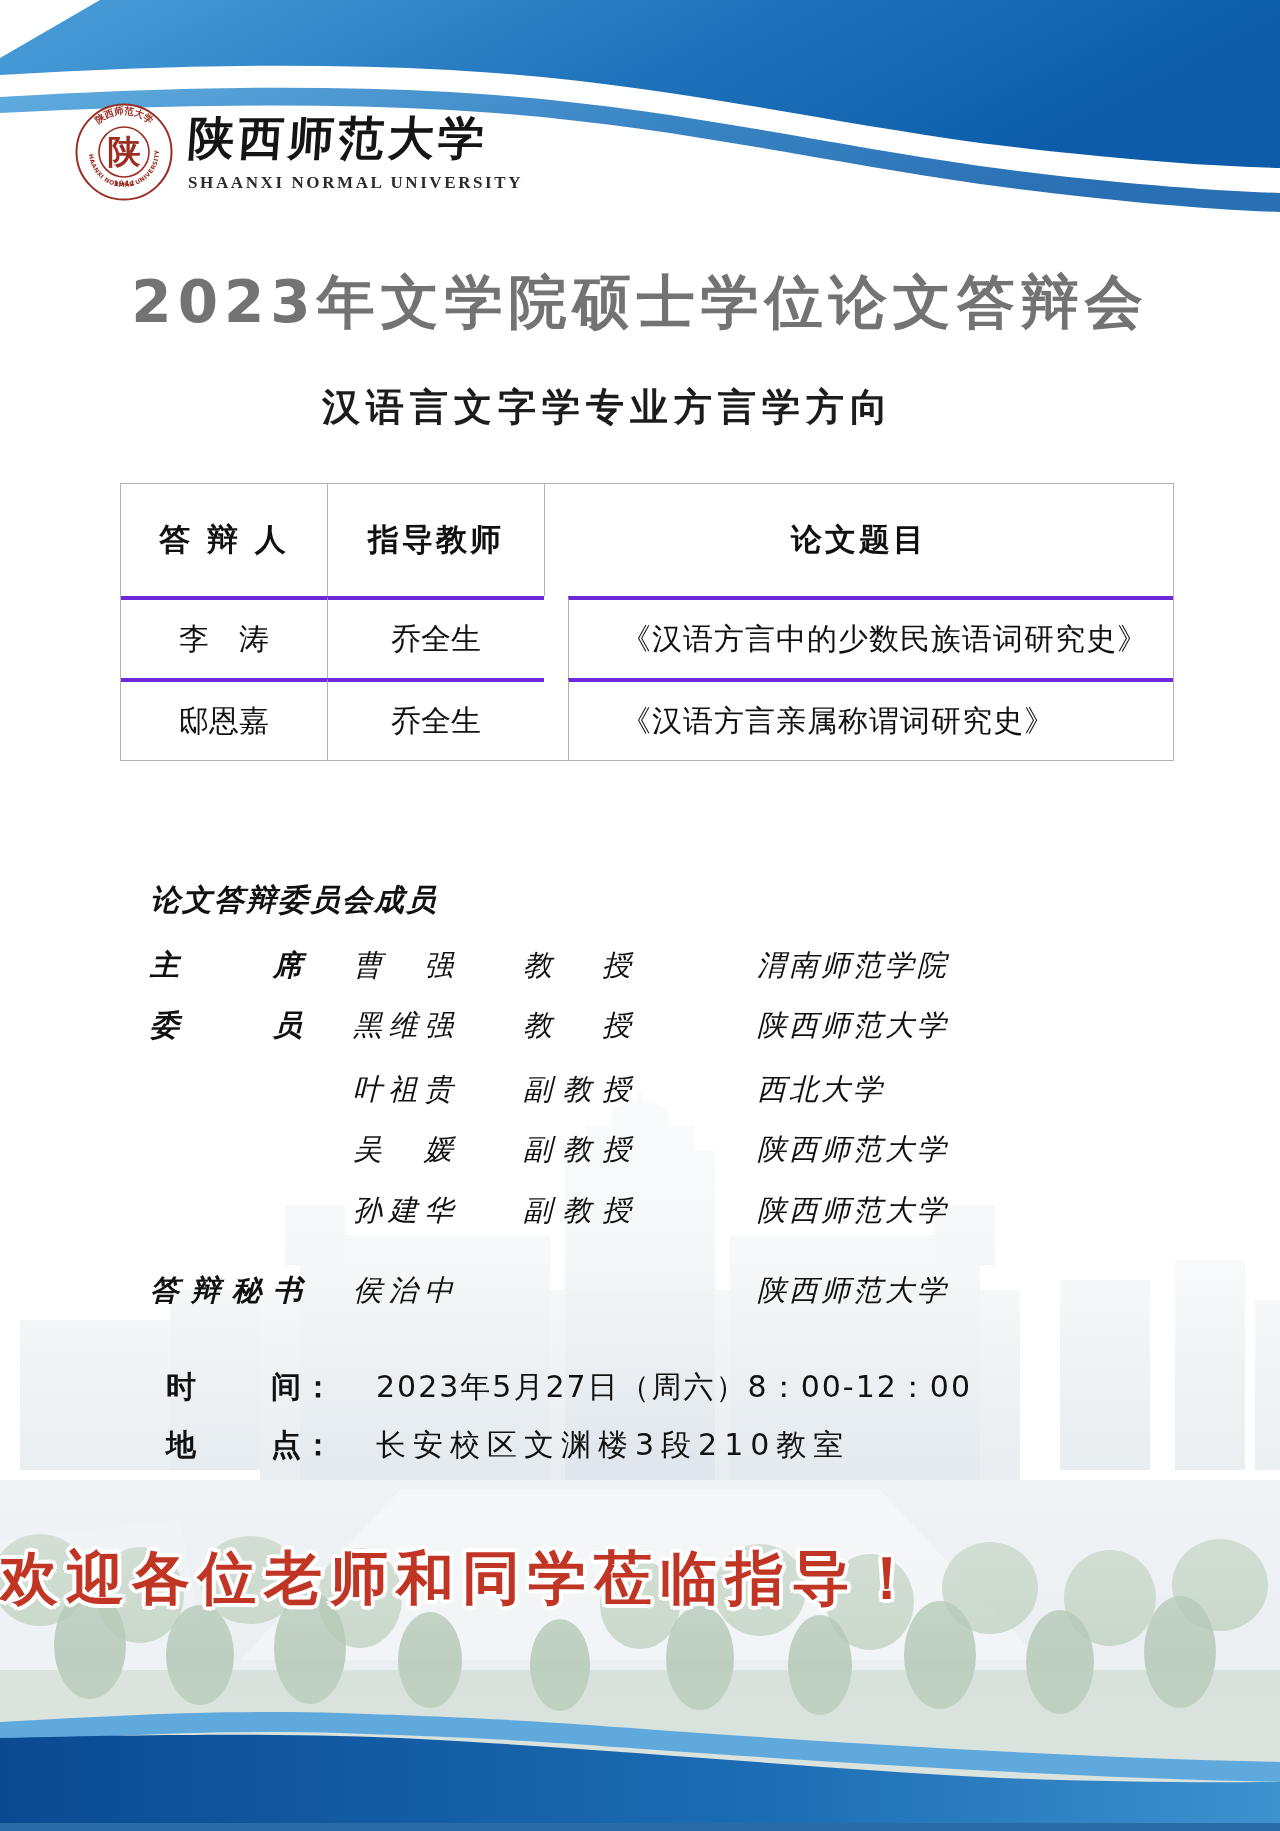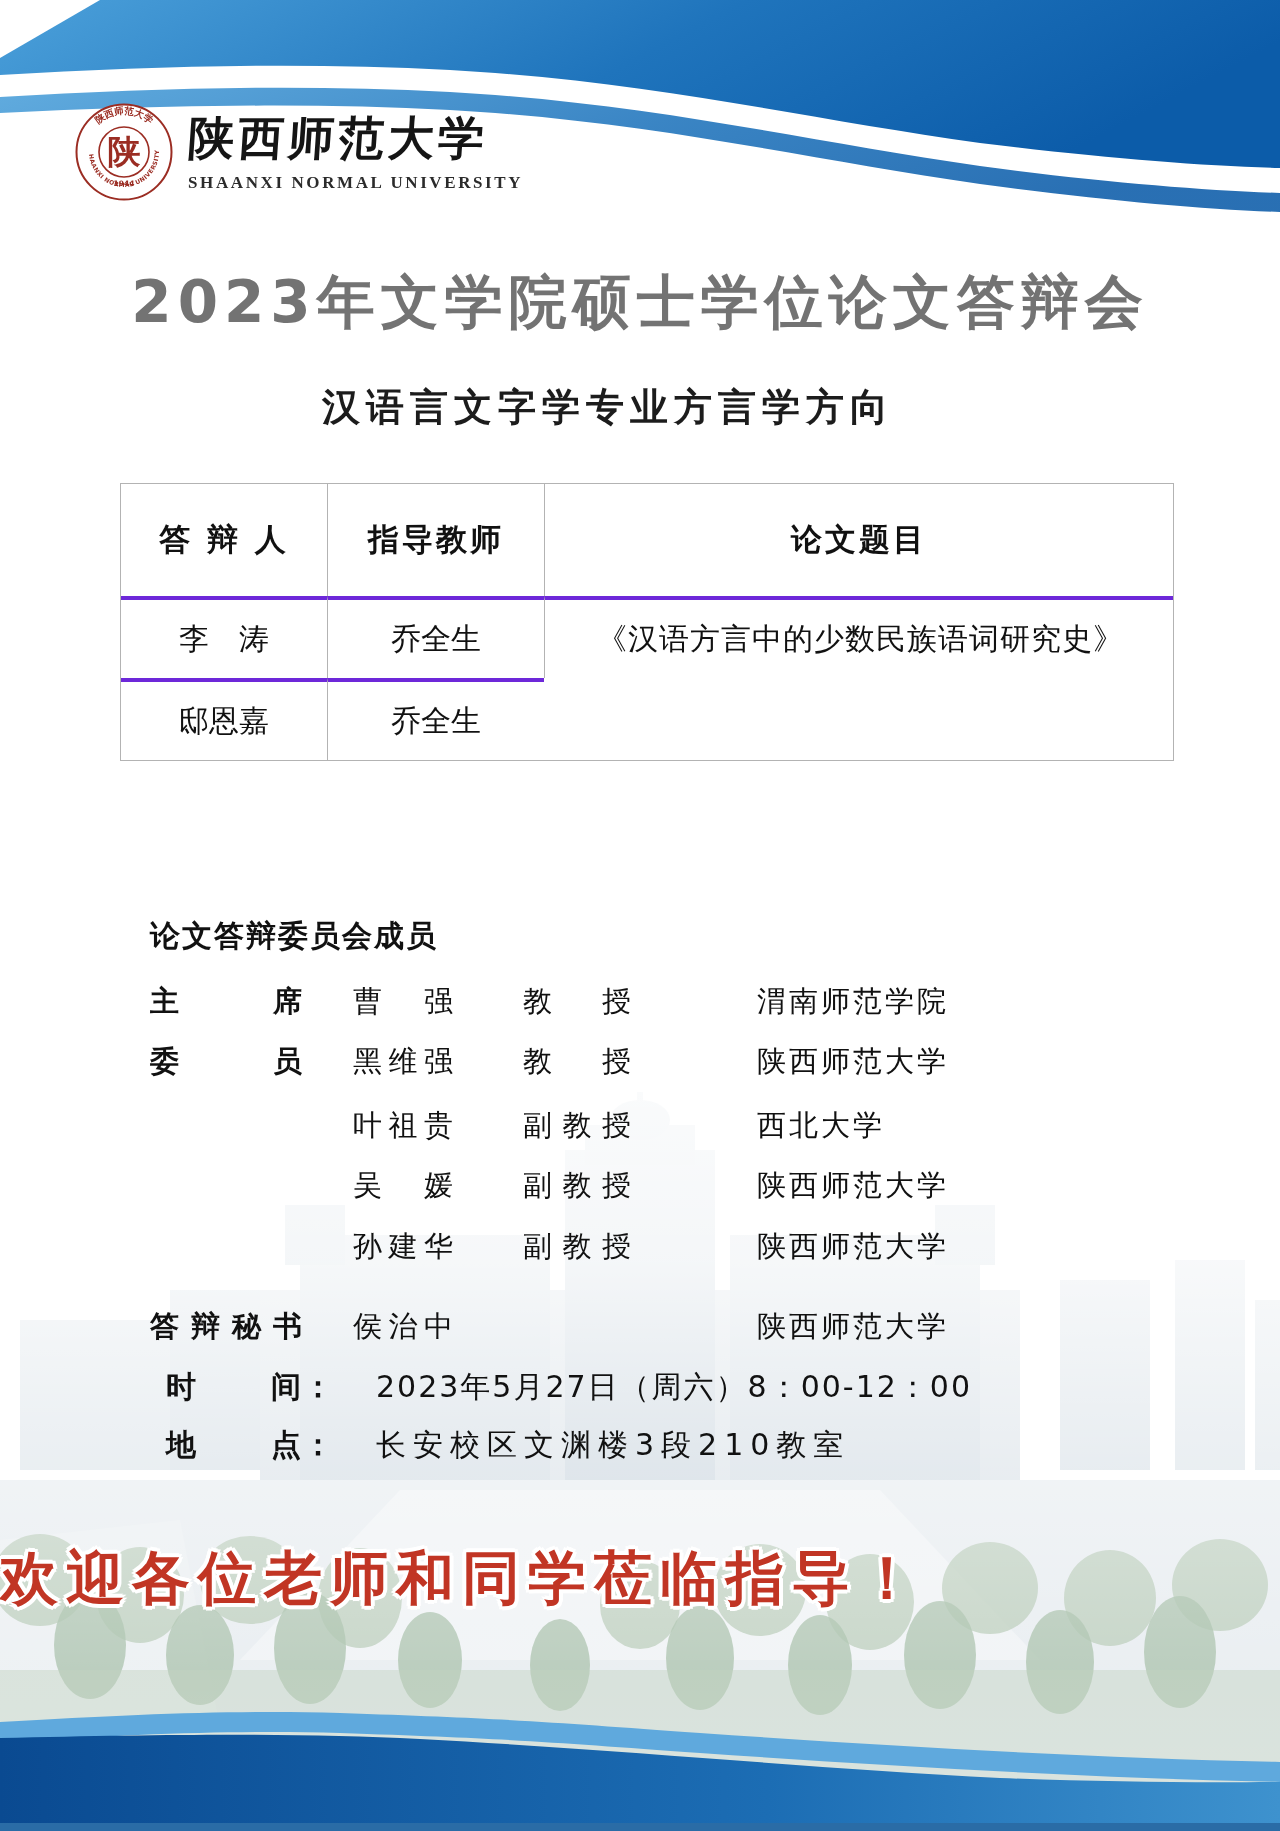--- a/index.html
+++ b/index.html
@@ -35,24 +35,24 @@
 
   
   .ptable{left:120px;top:483px;width:1052px;border:1px solid #b3b3b3;
     display:grid;grid-template-columns:206px 217px 629px;grid-template-rows:112px 82px 82px;
     background:rgba(255,255,255,.92);}
   .ptable>div{border-left:1px solid #b3b3b3;border-top:4px solid #6d28d9;
     display:flex;align-items:center;justify-content:center;font-size:30px;}
   .ptable>div:nth-child(-n+3){border-top:none;}
   .ptable>div:nth-child(3n+1){border-left:none;text-align:right;}
   .ptable .th{font-weight:700;font-size:31px;letter-spacing:3px;}
-  .ptable .thesis{justify-content:flex-start;padding-left:52px;letter-spacing:1px;}
-
-  
-  .committee{left:150px;top:916px;width:1000px;height:480px;}
+  .ptable .thesis{justify-content:flex-start;padding-left:52px;letter-spacing:1px;margin-left:24px;}
+
+  
+  .committee{left:150px;top:880px;width:1000px;height:480px;font-style:italic;}
   .sec-title{position:absolute;left:0;top:0;font-size:30px;font-weight:700;letter-spacing:2px;}
   .crow{position:absolute;left:0;width:1000px;height:36px;font-size:29px;line-height:36px;}
   .crole{position:absolute;left:0;width:152px;font-weight:700;
          text-align:justify;text-align-last:justify;}
   .cname{position:absolute;left:203px;width:100px;text-align:justify;text-align-last:justify;}
   .ctitle{position:absolute;left:373px;width:108px;text-align:justify;text-align-last:justify;}
   .cinst{position:absolute;left:607px;letter-spacing:3px;}
 
   
   .schedule{left:150px;top:1368px;width:1000px;height:130px;}
@@ -185,20 +185,21 @@
     <div class="th">答 辩 人</div>
     <div class="th">指导教师</div>
     <div class="th">论文题目</div>
 
     <div>李　涛</div>
     <div>乔全生</div>
     <div class="thesis">《汉语方言中的少数民族语词研究史》</div>
 
     <div>邸恩嘉</div>
     <div>乔全生</div>
+    <div class="thesis">《汉语方言亲属称谓词研究史》</div>
   </div>
 
   <div class="abs committee">
     <div class="sec-title">论文答辩委员会成员</div>
 
     <div class="crow" style="top:67px">
       <span class="crole">主席</span>
       <span class="cname">曹强</span>
       <span class="ctitle">教授</span>
       <span class="cinst">渭南师范学院</span>

